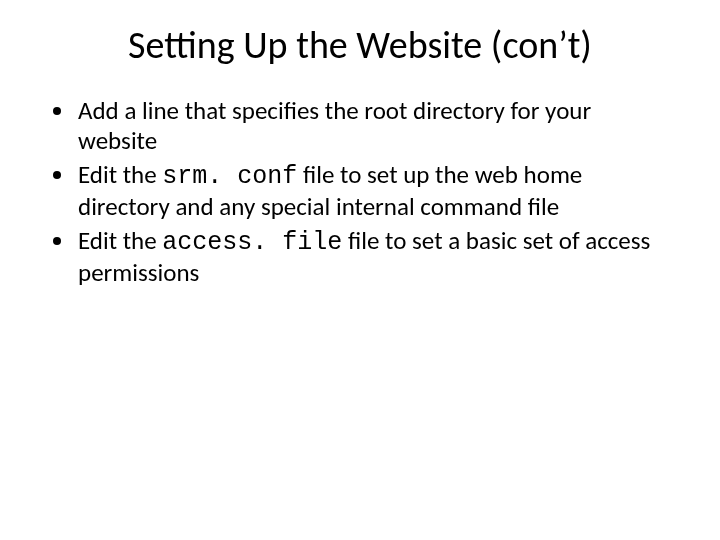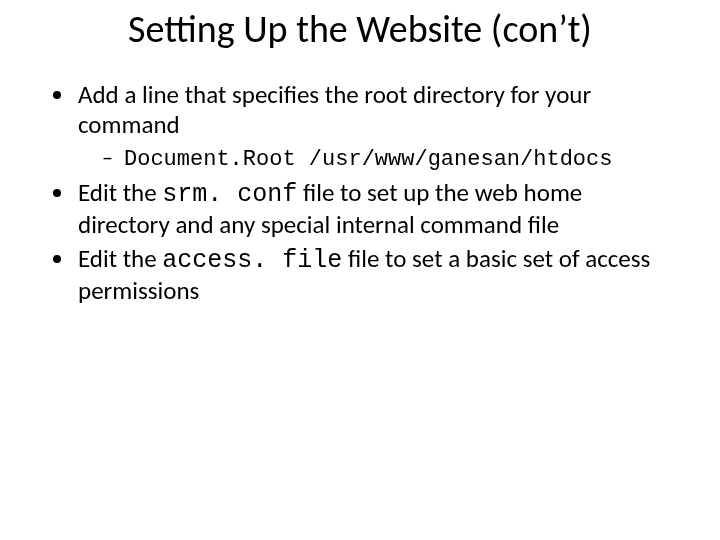--- a/index.html
+++ b/index.html
@@ -8,21 +8,21 @@
     width: 720px;
     height: 540px;
     background: #ffffff;
     font-family: Calibri, "Segoe UI", Arial, sans-serif;
     color: #000;
   }
   .slide {
     box-sizing: border-box;
     width: 720px;
     height: 408px;
-    padding: 6px 50px 0 50px;
+    padding: 22px 50px 0 50px;
   }
   .title {
     text-align: center;
     font-size: 38px;
     font-weight: 400;
     margin: 0 0 28px 0;
     letter-spacing: 0px;
   }
   ul.lvl1 {
     margin: 0;
@@ -57,26 +57,21 @@
   }
 </style>
 </head>
 <body>
 
 <div class="slide">
   <h1 class="title">Setting Up the Website (con’t)</h1>
 
   <ul class="lvl1">
     <li>
-      <span>Add a line that specifies the root directory for your command</span>
-      <ul class="lvl2">
-        <li>
-          <span class="code">Document.Root /usr/www/ganesan/htdocs</span>
-        </li>
-      </ul>
+      <span>Add a line that specifies the root directory for your website</span>
     </li>
     <li>
       <span>Edit the </span><span class="code">srm. conf</span><span> file to set up the web home directory and any special internal command file</span>
     </li>
     <li>
       <span>Edit the </span><span class="code">access. file</span><span> file to set a basic set of access permissions</span>
     </li>
   </ul>
 </div>
 

